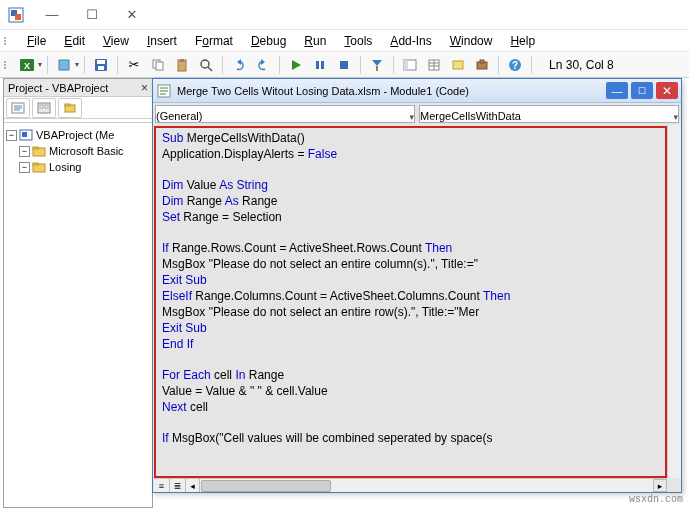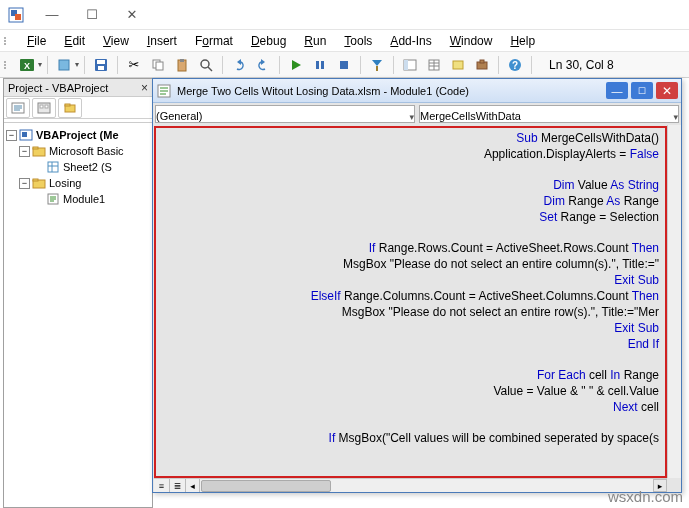--- a/index.html
+++ b/index.html
@@ -49,30 +49,30 @@
 .code-titlebar .cttitle { font-size: 11px; flex: 1; color: #000; }
 .mdi-btn { width: 22px; height: 17px; margin-left: 3px; display: flex; align-items: center; justify-content: center; border-radius: 2px; }
 .mdi-min { background: #3d7ad6; color: #fff; font-size: 11px; }
 .mdi-max { background: #3d7ad6; color: #fff; font-size: 9px; }
 .mdi-close { background: #d04040; color: #fff; font-size: 12px; }
 
 .code-dropdowns { height: 22px; display: flex; padding: 2px; gap: 4px; }
 .code-dd { flex: 1; border: 1px solid #aaa; font-size: 11px; display: flex; align-items: flex-end; padding: 0 0; background: #fff; }
 .code-dd .ddarr { margin-left: auto; font-size: 9px; color: #555; }
 
-.code-body { position: absolute; top: 47px; bottom: 14px; left: 1px; right: 14px; border: 2px solid #d02020; overflow: hidden; text-align: right; }
+.code-body { position: absolute; top: 47px; bottom: 14px; left: 1px; right: 14px; border: 2px solid #d02020; overflow: hidden; }
 .code-pre { font-family: Consolas, "Courier New", monospace; font-size: 12px; line-height: 15px; padding: 3px 6px; margin: 0; white-space: pre; }
 .kw { color: #0000c8; }
 .hscroll { position: absolute; bottom: 0; left: 1px; right: 14px; height: 14px; background: #efefef; border-top: 1px solid #ccc; display: flex; align-items: center; }
 .hscroll .viewbtn { width: 16px; height: 13px; border-right: 1px solid #bbb; font-size: 9px; display: flex; align-items: center; justify-content: center; }
 .hscroll .thumb { width: 130px; height: 12px; background: #cfcfcf; border: 1px solid #aaa; border-radius: 2px; margin-left: 1px; }
 .hscroll .arrow { width: 14px; height: 13px; font-size: 9px; display: flex; align-items: center; justify-content: center; background: #e8e8e8; border: 1px solid #bbb; margin-left: auto; }
 .vscroll { position: absolute; top: 46px; right: 0; width: 14px; bottom: 14px; background: #efefef; border-left: 1px solid #ccc; }
 
-.watermark { position: absolute; right: 6px; bottom: 3px; font-size: 15px; color: #888; font-family: Liberation Sans, sans-serif; }
+.watermark { position: absolute; right: 6px; bottom: 3px; font-size: 10px; color: #888; font-family: Liberation Mono, monospace; }
 </style>
 </head>
 <body>
 
 <div class="titlebar">
   <span class="logo">
     <svg width="16" height="16">
         <rect x="1" y="1" width="14" height="14" fill="#fff" stroke="#3a6db5"></rect>
         <rect x="3" y="3" width="6" height="6" fill="#3a6db5"></rect>
         <rect x="7" y="7" width="6" height="6" fill="#e06030"></rect>
@@ -258,62 +258,41 @@
     <div class="project-divider"></div>
     <div class="tree">
       <div class="tree-row">
         <span class="tree-toggle">−</span>
         <span class="tree-icon">
             <svg width="14" height="14">
               <rect x="1" y="2" width="12" height="10" fill="#fff" stroke="#3a6db5"></rect>
               <rect x="3" y="4" width="5" height="5" fill="#3a6db5"></rect>
             </svg>
           </span>
-        <span class="tree-label" style="font-weight:bold">VBAProject (Me</span>
+        <span class="tree-label" style="font-weight:normal">VBAProject (Me</span>
       </div>
       <div class="tree-row" style="padding-left:13px">
         <span class="tree-toggle">−</span>
         <span class="tree-icon">
             <svg width="14" height="12">
               <rect x="1" y="3" width="12" height="8" fill="#f0d060" stroke="#c09030"></rect>
               <rect x="1" y="2" width="5" height="2" fill="#f0d060" stroke="#c09030"></rect>
             </svg>
           </span>
         <span class="tree-label">Microsoft Basic</span>
       </div>
-      <div class="tree-row" style="padding-left:40px">
-        <span class="tree-icon">
-            <svg width="14" height="14">
-              <rect x="2" y="2" width="10" height="10" fill="#fff" stroke="#5090c0"></rect>
-              <line x1="2" y1="6" x2="12" y2="6" stroke="#5090c0"></line>
-              <line x1="6" y1="2" x2="6" y2="12" stroke="#5090c0"></line>
-            </svg>
-          </span>
-        <span class="tree-label">Sheet2 (S</span>
-      </div>
       <div class="tree-row" style="padding-left:13px">
         <span class="tree-toggle">−</span>
         <span class="tree-icon">
             <svg width="14" height="12">
               <rect x="1" y="3" width="12" height="8" fill="#f0d060" stroke="#c09030"></rect>
               <rect x="1" y="2" width="5" height="2" fill="#f0d060" stroke="#c09030"></rect>
             </svg>
           </span>
         <span class="tree-label">Losing</span>
-      </div>
-      <div class="tree-row" style="padding-left:40px">
-        <span class="tree-icon">
-            <svg width="14" height="14">
-              <rect x="2" y="2" width="10" height="10" fill="#fff" stroke="#888"></rect>
-              <line x1="4" y1="5" x2="10" y2="5" stroke="#3a9030"></line>
-              <line x1="4" y1="7" x2="10" y2="7" stroke="#3a9030"></line>
-              <line x1="4" y1="9" x2="8" y2="9" stroke="#3a9030"></line>
-            </svg>
-          </span>
-        <span class="tree-label">Module1</span>
       </div>
     </div>
   </div>
 
   <div class="code-window">
     <div class="code-titlebar">
       <span class="cticon"><svg width="16" height="16">
             <rect x="2" y="2" width="12" height="12" fill="#fff" stroke="#888"></rect>
             <line x1="4" y1="5" x2="12" y2="5" stroke="#3a9030"></line>
             <line x1="4" y1="8" x2="12" y2="8" stroke="#3a9030"></line>

